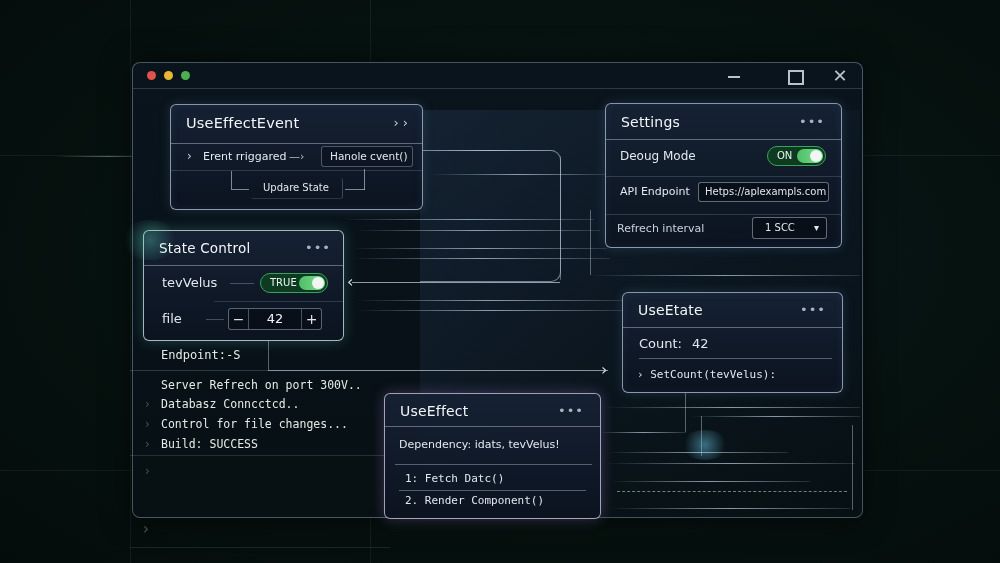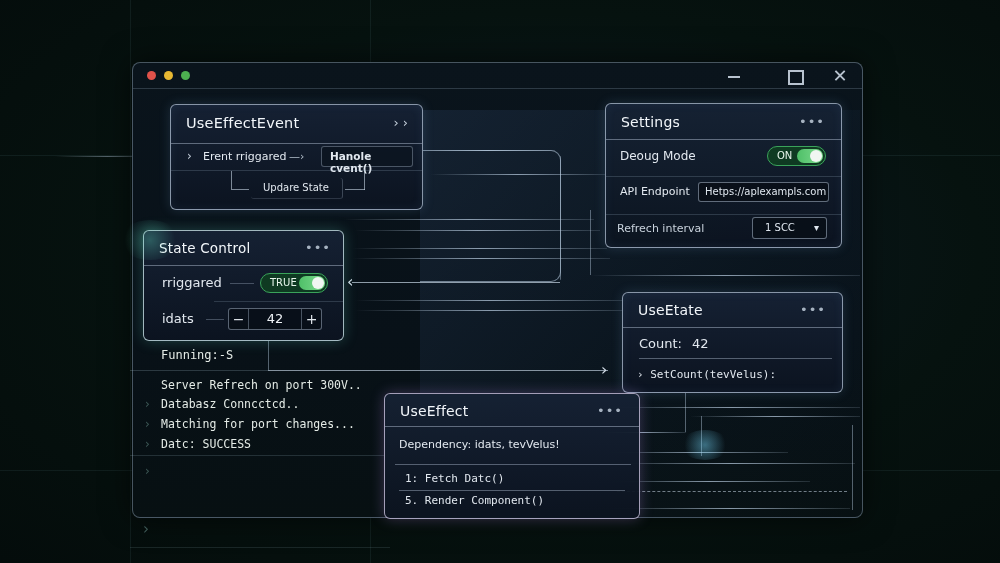--- a/index.html
+++ b/index.html
@@ -128,21 +128,21 @@
 <div class="vline" style="left:852px;top:425px;height:85px;"></div>
 <div class="glow" style="left:680px;top:430px;width:50px;height:30px;background:radial-gradient(circle, rgba(120,220,255,0.45), rgba(120,220,255,0) 70%);"></div>
 
 <div class="panel" style="left:170px;top:104px;width:253px;height:106px;">
   <div class="panel-title" style="top:10px;font-size:14.5px;">UseEffectEvent</div>
   <div style="position:absolute;right:14px;top:10px;font-size:13px;color:#c4cfdb;">› ›</div>
   <div class="panel-sep" style="top:38px;"></div>
   <div style="position:absolute;left:16px;top:44px;font-size:12px;color:#c8d2dd;">›</div>
   <div class="label" style="left:32px;top:45px;font-size:11px;">Erent rriggared</div>
   <div class="label" style="left:118px;top:45px;font-size:11px;color:#b4c0cc;">—›</div>
-  <div style="position:absolute;left:150px;top:41px;width:92px;height:21px;border:1px solid rgba(170,185,205,0.4);border-radius:3px;background:rgba(10,18,28,0.6);font-weight:bold;">
+  <div style="position:absolute;left:150px;top:41px;width:92px;height:21px;border:1px solid rgba(170,185,205,0.4);border-radius:3px;background:rgba(10,18,28,0.6);">
     <div class="label" style="left:8px;top:3px;font-size:10.5px;">Hanole ᴄvent()</div>
   </div>
   <div class="row-sep" style="top:65px;"></div>
   <div style="position:absolute;left:60px;top:66px;width:1px;height:18px;background:rgba(200,215,230,0.6);"></div>
   <div style="position:absolute;left:60px;top:84px;width:18px;height:1px;background:rgba(200,215,230,0.6);"></div>
   <div style="position:absolute;left:174px;top:84px;width:20px;height:1px;background:rgba(200,215,230,0.6);"></div>
   <div style="position:absolute;left:193px;top:64px;width:1px;height:21px;background:rgba(200,215,230,0.6);"></div>
   <div style="position:absolute;left:80px;top:73px;width:92px;height:21px;border-right:1px solid rgba(170,185,205,0.3);border-bottom:1px solid rgba(170,185,205,0.2);border-radius:3px;">
     <div class="label" style="left:12px;top:4px;font-size:10px;">Updare State</div>
   </div>
@@ -165,64 +165,64 @@
   <div class="field" style="left:146px;top:113px;width:75px;height:22px;padding-left:12px;line-height:20px;">
     <span>1 SCC</span>
     <span style="position:absolute;right:7px;top:0;">▾</span>
   </div>
 </div>
 
 <div class="panel" style="left:143px;top:230px;width:201px;height:111px;border-color:rgba(200,225,230,0.8);box-shadow:0 0 14px rgba(100,220,200,0.25);">
   <div class="panel-title" style="top:9px;font-size:13.5px;">State Control</div>
   <div class="kebab" style="top:9px;right:12px;">•••</div>
   <div class="panel-sep" style="top:34px;"></div>
-  <div class="label" style="left:18px;top:44px;font-size:13px;">rriggared</div>
+  <div class="label" style="left:18px;top:44px;font-size:13px;">tevVelus</div>
   <div style="position:absolute;left:86px;top:52px;width:24px;height:1px;background:rgba(170,185,205,0.35);"></div>
   <div class="toggle" style="left:116px;top:42px;width:68px;">
     <span>TRUE</span>
     <span class="knob"></span>
   </div>
   <div class="row-sep" style="top:70px;left:70px;"></div>
-  <div class="label" style="left:18px;top:80px;font-size:13px;">idats</div>
+  <div class="label" style="left:18px;top:80px;font-size:13px;">file</div>
   <div style="position:absolute;left:62px;top:88px;width:18px;height:1px;background:rgba(170,185,205,0.35);"></div>
   <div class="stepper">
     <div class="btn minus">−</div>
     <div class="val">42</div>
     <div class="btn plus">+</div>
   </div>
 </div>
 
-<div class="term" style="left:161px;top:348px;font-size:12px;">Funning:-S</div>
+<div class="term" style="left:161px;top:348px;font-size:12px;">Endpoint:-S</div>
 <div style="position:absolute;left:130px;top:370px;width:140px;height:1px;background:rgba(150,180,190,0.25);"></div>
 <div class="term" style="left:161px;top:378px;">Server Refrech on port 300V..</div>
 <div class="term-caret" style="left:145px;top:397px;">›</div>
 <div class="term" style="left:161px;top:397px;text-align:center;">Databasz Conncctcd..</div>
 <div class="term-caret" style="left:145px;top:417px;">›</div>
-<div class="term" style="left:161px;top:417px;">Matching for port changes...</div>
+<div class="term" style="left:161px;top:417px;">Control for file changes...</div>
 <div class="term-caret" style="left:145px;top:437px;">›</div>
-<div class="term" style="left:161px;top:437px;">Datc: SUCCESS</div>
+<div class="term" style="left:161px;top:437px;">Build: SUCCESS</div>
 <div style="position:absolute;left:130px;top:455px;width:255px;height:1px;background:rgba(150,180,190,0.2);"></div>
 <div class="term-caret" style="left:145px;top:464px;">›</div>
 <div class="term-caret" style="left:143px;top:520px;font-size:15px;">›</div>
 <div style="position:absolute;left:130px;top:547px;width:260px;height:1px;background:rgba(150,180,190,0.15);"></div>
 
 <div class="panel" style="left:622px;top:292px;width:221px;height:101px;">
   <div class="panel-title" style="top:9px;">UseEtate</div>
   <div class="kebab" style="top:9px;">•••</div>
   <div class="panel-sep" style="top:34px;"></div>
   <div class="label" style="left:16px;top:43px;font-size:13px;">Count:</div>
   <div class="label" style="left:69px;top:43px;font-size:13px;">42</div>
   <div class="row-sep" style="top:65px;left:16px;right:10px;background:rgba(170,185,205,0.45);"></div>
   <div class="label mono" style="left:14px;top:75px;font-size:11px;">› SetCount(tevVelus):</div>
 </div>
 
-<div class="panel" style="left:384px;top:393px;width:256px;height:126px;box-shadow:0 0 14px rgba(180,140,230,0.3);border-color:rgba(215,205,235,0.75);">
+<div class="panel" style="left:384px;top:393px;width:217px;height:126px;box-shadow:0 0 14px rgba(180,140,230,0.3);border-color:rgba(215,205,235,0.75);">
   <div class="panel-title" style="top:9px;">UseEffect</div>
   <div class="kebab" style="top:9px;">•••</div>
   <div class="panel-sep" style="top:32px;"></div>
   <div class="label" style="left:14px;top:44px;font-size:11px;">Dependency: idats, tevVelus!</div>
   <div class="row-sep" style="top:70px;left:10px;right:8px;background:rgba(170,185,205,0.45);"></div>
   <div class="label mono" style="left:20px;top:78px;font-size:11px;">1: Fetch Datc()</div>
   <div class="row-sep" style="top:96px;left:14px;right:14px;background:rgba(170,185,205,0.45);"></div>
-  <div class="label mono" style="left:20px;top:100px;font-size:11px;">5. Render Component()</div>
+  <div class="label mono" style="left:20px;top:100px;font-size:11px;">2. Render Component()</div>
 </div>
 
 <div class="glow" style="left:120px;top:220px;width:60px;height:40px;background:radial-gradient(circle, rgba(100,230,200,0.3), rgba(100,230,200,0) 70%);"></div>
 
 </body></html>

